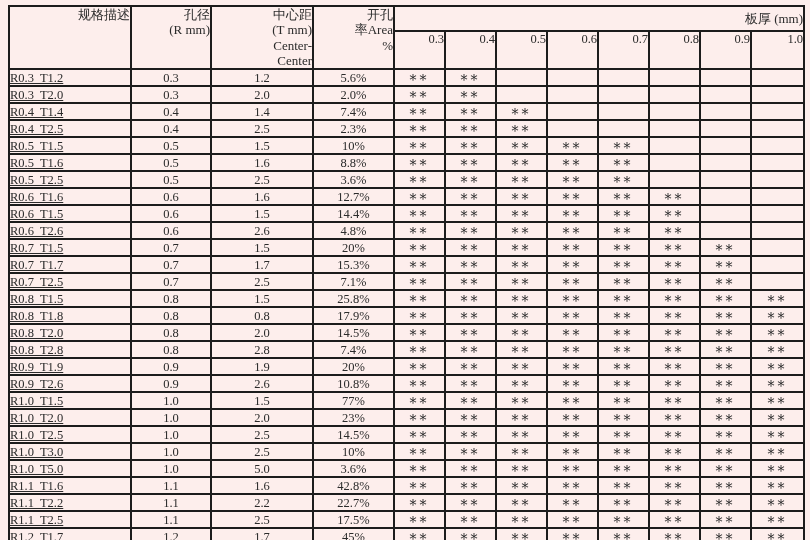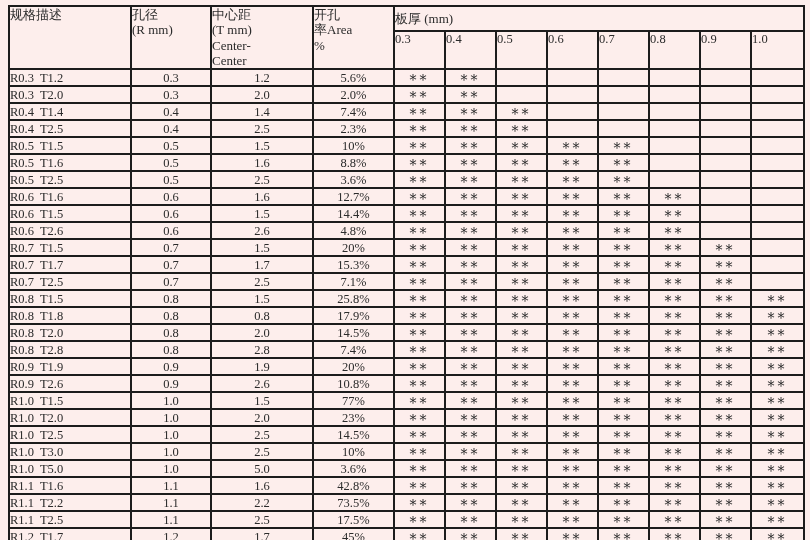--- a/index.html
+++ b/index.html
@@ -24,21 +24,21 @@
   }
   #spec-table td, #spec-table th {
     border: 2px solid #1c1c1c;
     padding: 0;
     font-weight: normal;
     overflow: hidden;
   }
   thead th {
     font-size: 13px;
     line-height: 1.18;
-    text-align: left;
+    text-align: right;
     vertical-align: top;
     padding-top: 3px;
     white-space: pre-line;
   }
   th.group-head {
     vertical-align: middle;
     padding-top: 0;
   }
   th.sub-head {
     font-size: 12.5px;
@@ -50,20 +50,21 @@
   tbody td {
     font-size: 12.5px;
     text-align: center;
     vertical-align: middle;
     line-height: 1;
   }
   td.spec-cell {
     text-align: left;
     padding-left: 12px;
     white-space: pre;
+    text-decoration: underline;
   }
   td.mark-cell { font-size: 14px; }
   td.mark-cell .mark {
     display: inline-block;
     transform: translateY(3px);
     letter-spacing: 3px;
     font-family: "DejaVu Serif", serif;
   }
 </style>
 </head>
@@ -457,21 +458,21 @@
         <td class="mark-cell"><span class="mark">**</span></td>
         <td class="mark-cell"><span class="mark">**</span></td>
         <td class="mark-cell"><span class="mark">**</span></td>
         <td class="mark-cell"><span class="mark">**</span></td>
         <td class="mark-cell"><span class="mark">**</span></td>
       </tr>
       <tr>
         <td class="spec-cell">R1.1  T2.2</td>
         <td>1.1</td>
         <td>2.2</td>
-        <td>73.5%</td>
+        <td>22.7%</td>
         <td class="mark-cell"><span class="mark">**</span></td>
         <td class="mark-cell"><span class="mark">**</span></td>
         <td class="mark-cell"><span class="mark">**</span></td>
         <td class="mark-cell"><span class="mark">**</span></td>
         <td class="mark-cell"><span class="mark">**</span></td>
         <td class="mark-cell"><span class="mark">**</span></td>
         <td class="mark-cell"><span class="mark">**</span></td>
         <td class="mark-cell"><span class="mark">**</span></td>
       </tr>
       <tr>

